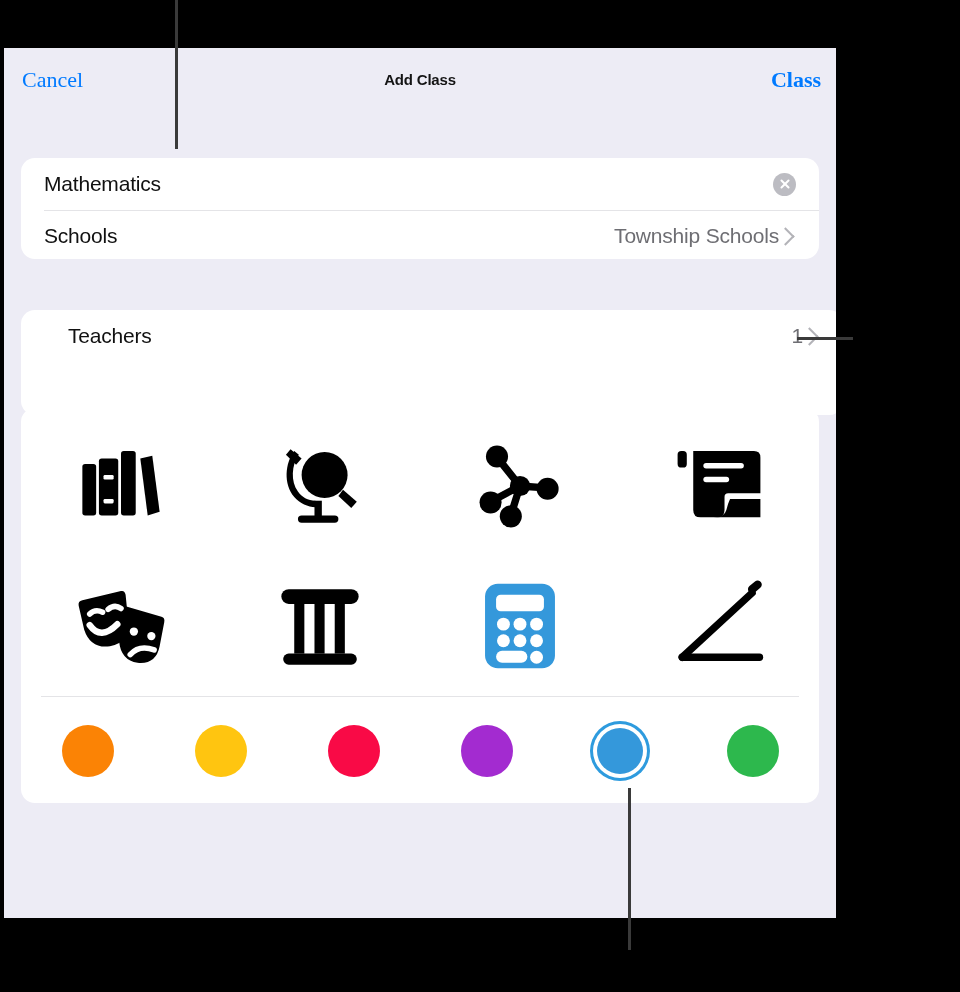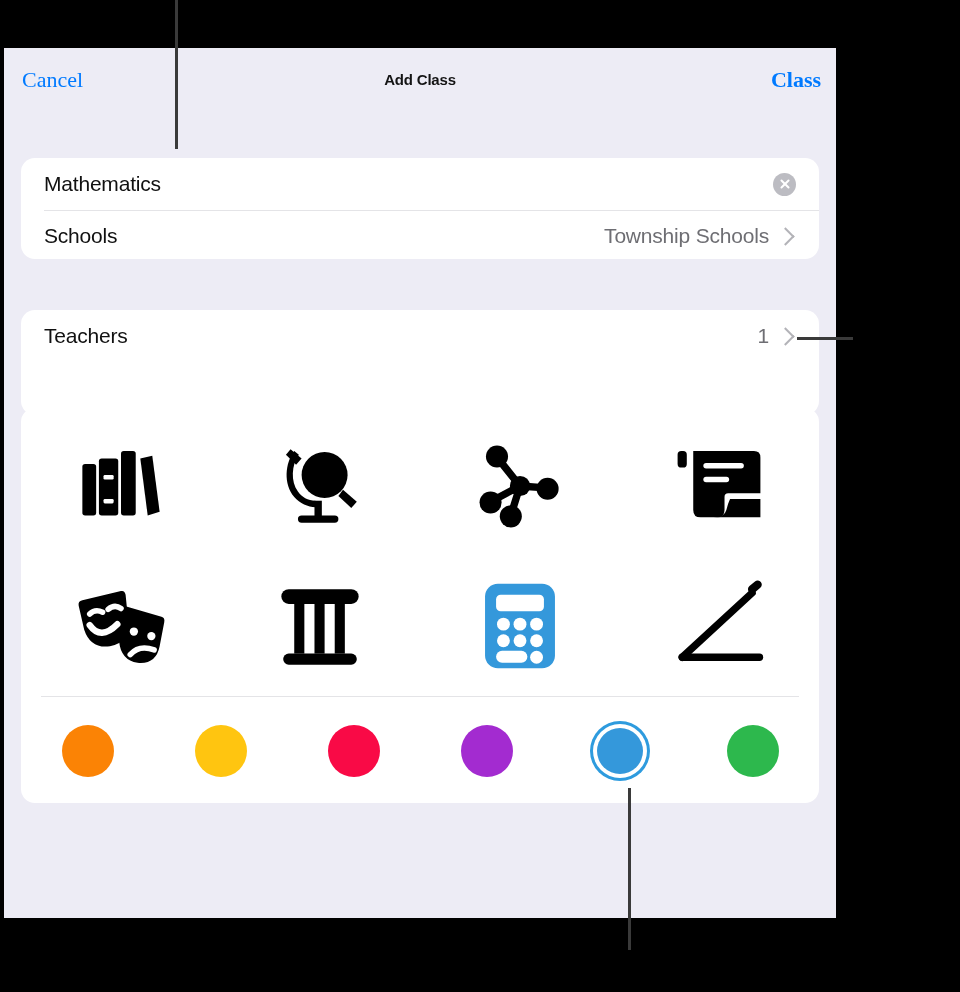--- a/index.html
+++ b/index.html
@@ -87,21 +87,21 @@
 
   
   .card {
     position: absolute;
     left: 17px;
     width: 798px;
     background: #FFFFFF;
     border-radius: 14px;
   }
   #card-details { top: 110px; height: 101px; }
-  #card-roster  { top: 262px; height: 105px; }
+  #card-roster  { top: 262px; height: 105px; padding-left: 24px; }
   #card-appearance { top: 360px; height: 395px; }
 
   .row {
     position: relative;
     height: 52px;
     display: flex;
     align-items: center;
     padding: 0 23px;
     box-sizing: border-box;
     cursor: pointer;
@@ -118,21 +118,20 @@
   .row-label {
     font-size: 21px;
     color: #111111;
     letter-spacing: -0.2px;
   }
   .row-spacer { flex: 1 1 auto; }
   .row-value {
     font-size: 21px;
     color: #6E6E73;
     letter-spacing: -0.2px;
-    margin-right: 10px;
   }
   .chevron {
     display: inline-block;
     width: 11px;
     height: 11px;
     border-top: 2.6px solid #B3B3B8;
     border-right: 2.6px solid #B3B3B8;
     transform: rotate(45deg);
     margin-right: 4px;
   }

